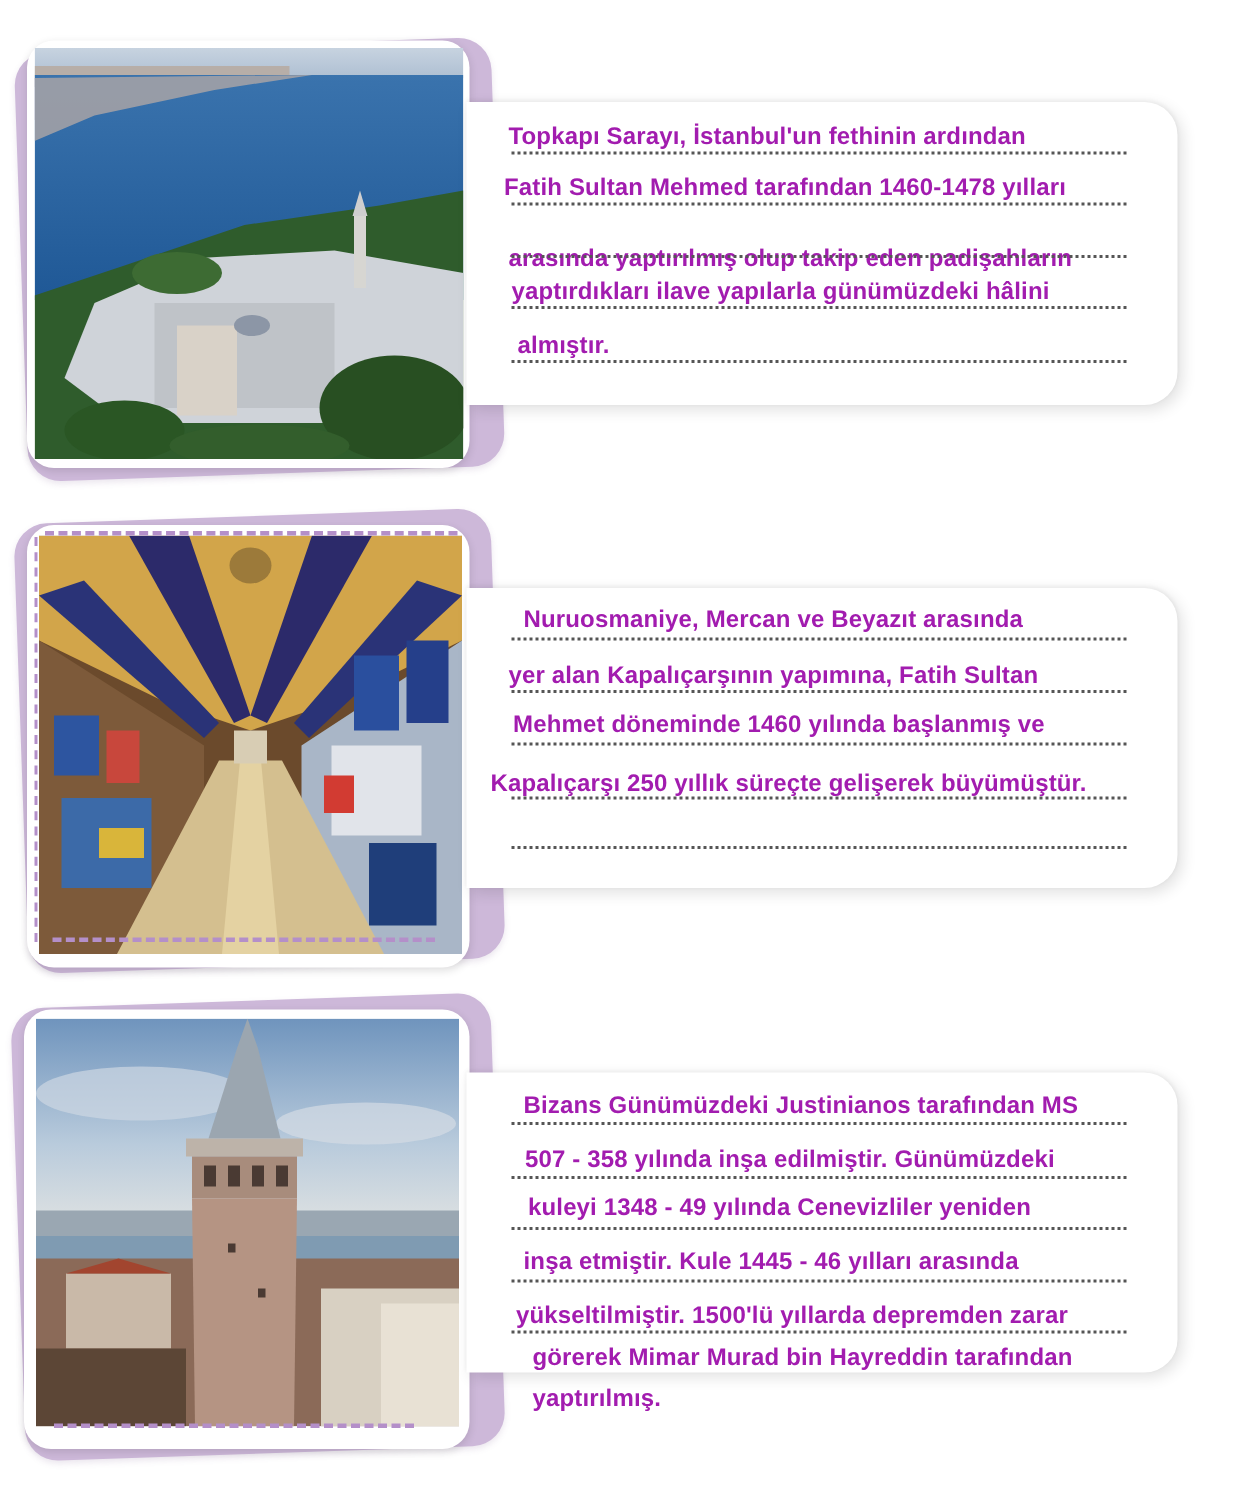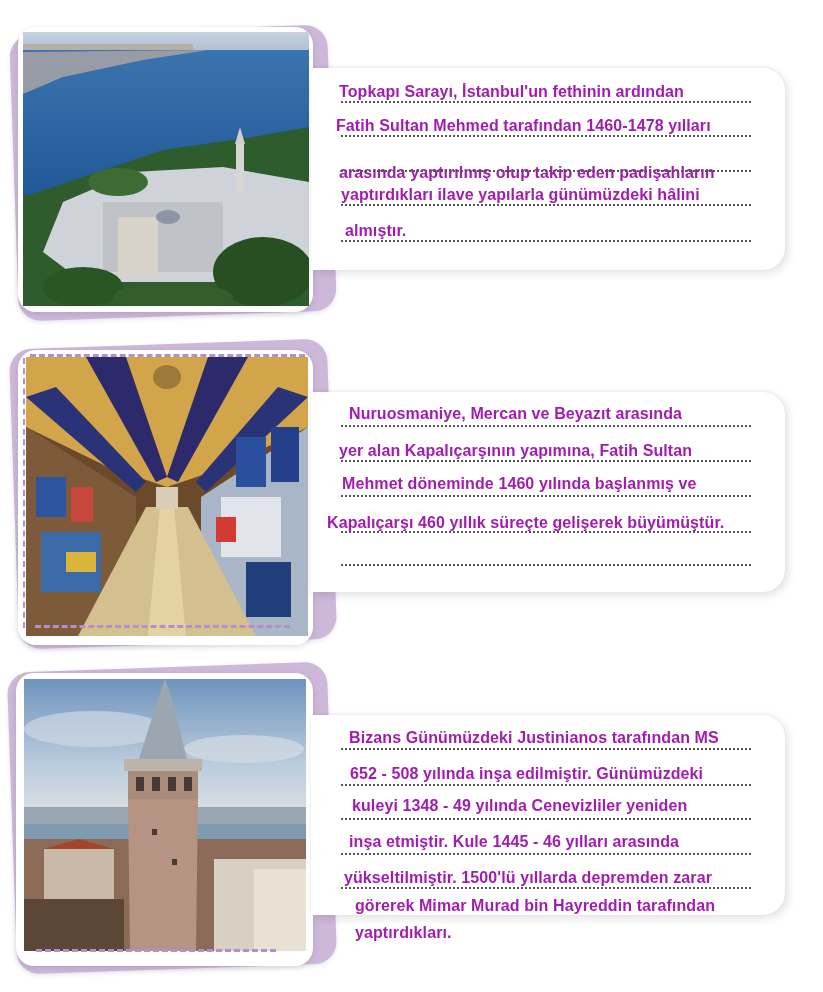--- a/index.html
+++ b/index.html
@@ -168,21 +168,21 @@
   <div class="textcard" style="left:311px;top:62px;width:474px;height:200px;">
     <div class="line" style="left:38px;top:12px;">Nuruosmaniye, Mercan ve Beyazıt arasında</div>
     <div class="dotline" style="left:30px;top:33px;width:410px;"></div>
 
     <div class="line" style="left:28px;top:49px;">yer alan Kapalıçarşının yapımına, Fatih Sultan</div>
     <div class="dotline" style="left:30px;top:68px;width:410px;"></div>
 
     <div class="line" style="left:31px;top:82px;">Mehmet döneminde 1460 yılında başlanmış ve</div>
     <div class="dotline" style="left:30px;top:103px;width:410px;"></div>
 
-    <div class="line" style="left:16px;top:121px;">Kapalıçarşı 460 yıllık süreçte gelişerek büyümüştür.</div>
+    <div class="line" style="left:16px;top:121px;">Kapalıçarşı 250 yıllık süreçte gelişerek büyümüştür.</div>
     <div class="dotline" style="left:30px;top:139px;width:410px;"></div>
 
     <div class="line" style="left:30px;top:156px;"></div>
     <div class="dotline" style="left:30px;top:172px;width:410px;"></div>
   </div>
 </div>
 
 <div class="section" style="top:655px;height:337px;">
   <div class="backplate" style="left:12px;top:12px;width:320px;height:302px;"></div>
   <div class="frame" style="left:16px;top:18px;width:297px;height:293px;"></div>
@@ -217,27 +217,27 @@
       <rect x="128" y="150" width="5" height="6" fill="#4a3a33"></rect>
       <rect x="148" y="180" width="5" height="6" fill="#4a3a33"></rect>
     </svg>
   </div>
   <div class="dash-bottom" style="left:36px;top:294px;width:240px;"></div>
 
   <div class="textcard" style="left:311px;top:60px;width:474px;height:200px;">
     <div class="line" style="left:38px;top:13px;">Bizans Günümüzdeki Justinianos tarafından MS</div>
     <div class="dotline" style="left:30px;top:33px;width:410px;"></div>
 
-    <div class="line" style="left:39px;top:49px;">652 - 508 yılında inşa edilmiştir. Günümüzdeki</div>
+    <div class="line" style="left:39px;top:49px;">507 - 358 yılında inşa edilmiştir. Günümüzdeki</div>
     <div class="dotline" style="left:30px;top:69px;width:410px;"></div>
 
     <div class="line" style="left:41px;top:81px;">kuleyi 1348 - 49 yılında Cenevizliler yeniden</div>
     <div class="dotline" style="left:30px;top:103px;width:410px;"></div>
 
     <div class="line" style="left:38px;top:117px;">inşa etmiştir. Kule 1445 - 46 yılları arasında</div>
     <div class="dotline" style="left:30px;top:138px;width:410px;"></div>
 
     <div class="line" style="left:33px;top:153px;">yükseltilmiştir. 1500'lü yıllarda depremden zarar</div>
     <div class="dotline" style="left:30px;top:172px;width:410px;"></div>
   </div>
   <div class="line" style="left:355px;top:241px;">görerek Mimar Murad bin Hayreddin tarafından</div>
-  <div class="line" style="left:355px;top:268px;">yaptırdıkları.</div>
+  <div class="line" style="left:355px;top:268px;">yaptırılmış.</div>
 </div>
 
 </body></html>

